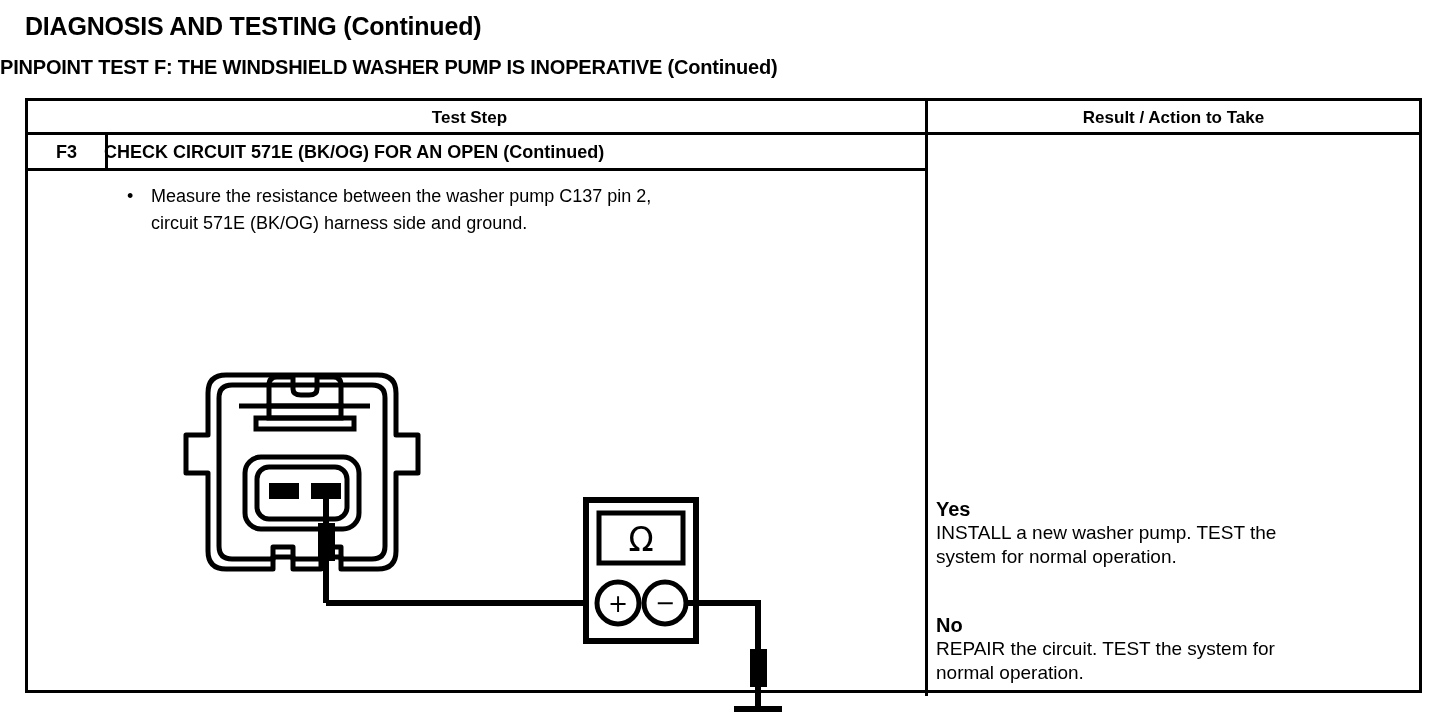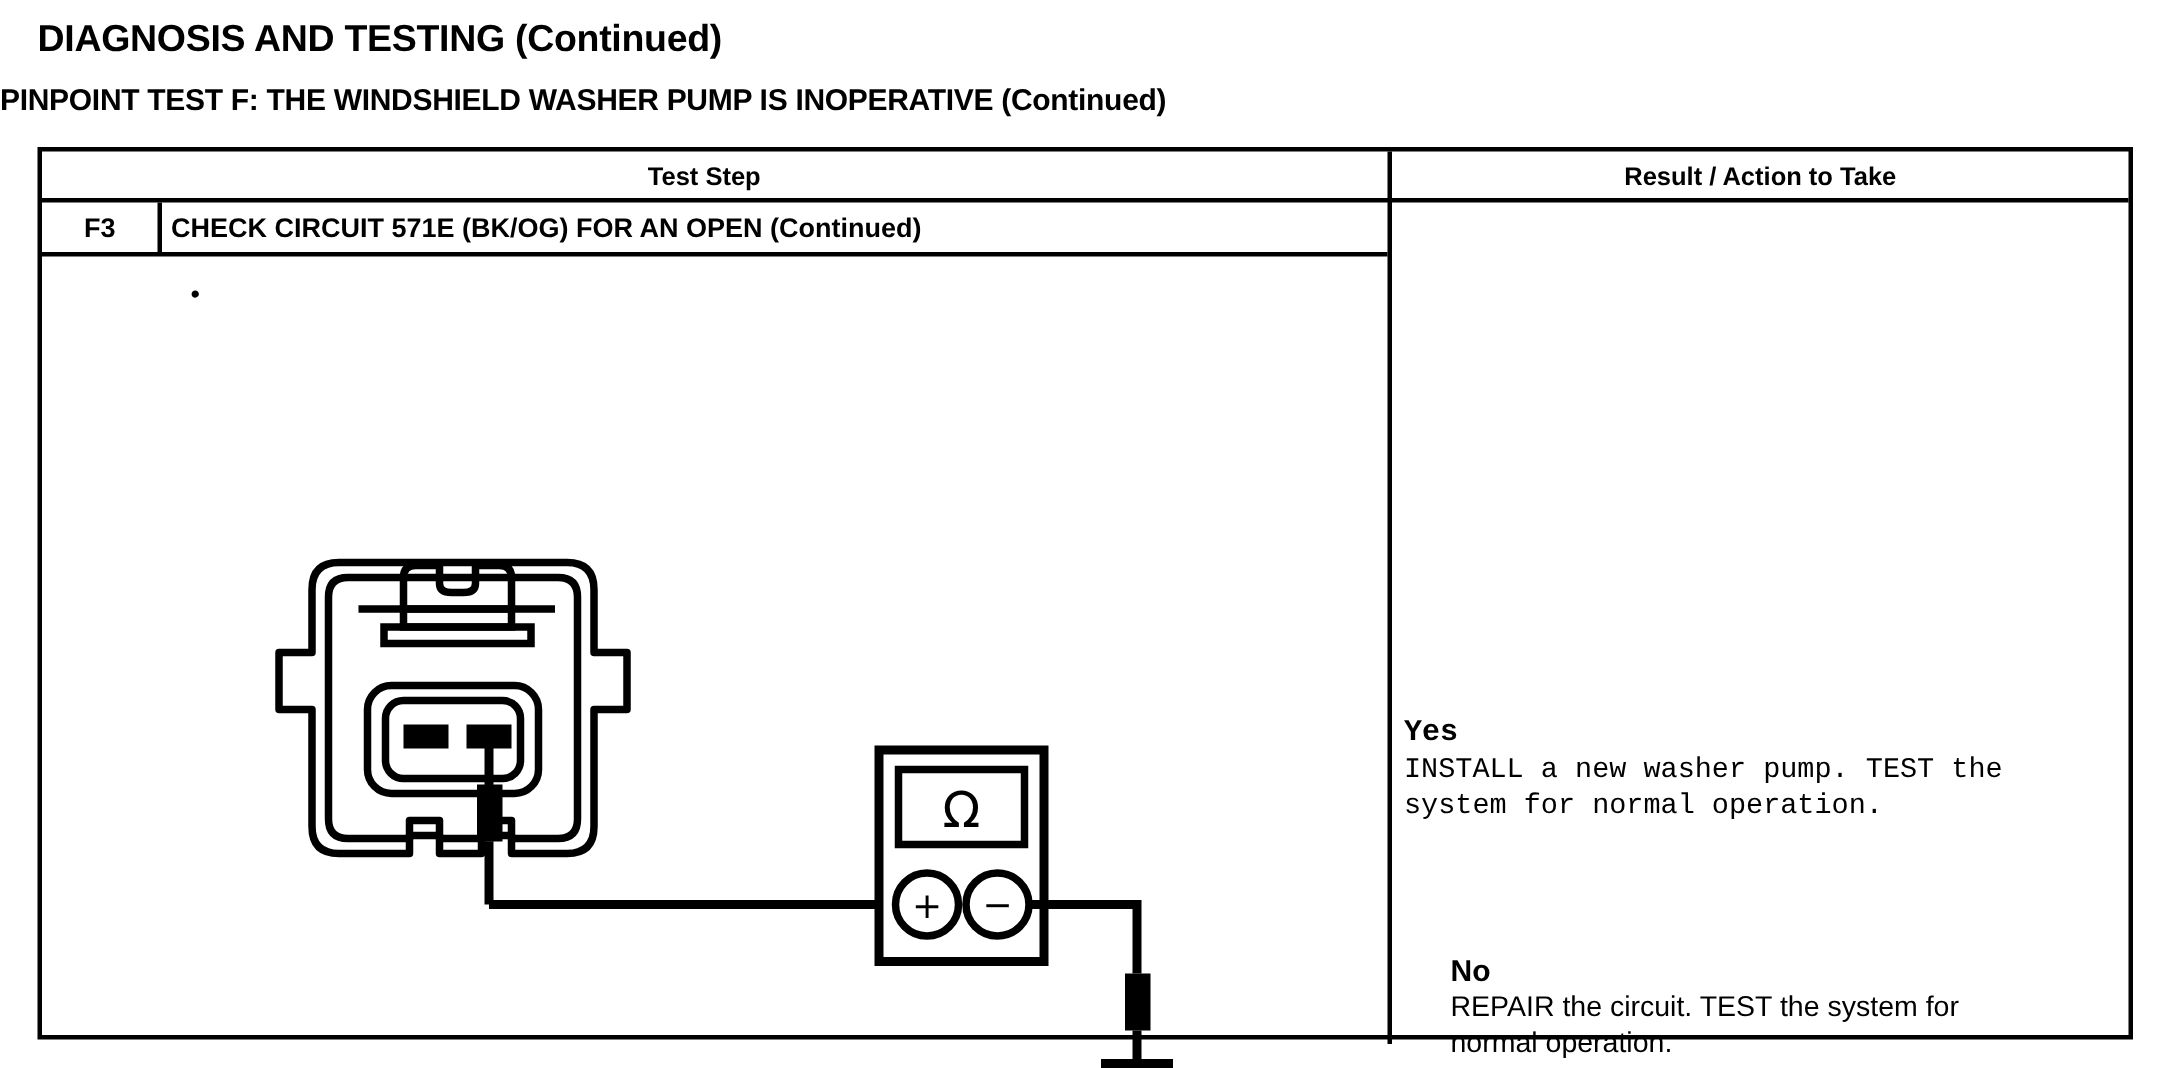--- a/index.html
+++ b/index.html
@@ -53,41 +53,41 @@
   }
   .step-id-divider{
     position:absolute;left:77px;top:34px;width:3px;height:33px;background:#000;
   }
   .step-id{
     position:absolute;left:0;top:36px;width:77px;height:31px;
     display:flex;align-items:center;justify-content:center;
     font-size:18px;font-weight:bold;
   }
   .step-title{
-    position:absolute;left:86px;top:36px;height:31px;
+    position:absolute;left:76px;top:36px;height:31px;
     display:flex;align-items:center;
     font-size:18px;font-weight:bold;white-space:nowrap;
   }
 
   
   .bullet-block{
     position:absolute;left:85px;top:82px;width:790px;
   }
   .bullet-row{display:flex;align-items:flex-start;}
   .bullet-dot{
     width:38px;flex:0 0 38px;font-size:18px;line-height:27px;
     text-align:left;padding-left:14px;box-sizing:border-box;
   }
   .bullet-text{font-size:18px;line-height:27px;}
   .bullet-text .l2{display:block;}
 
   
   .result-block{position:absolute;left:908px;width:480px;}
-  .result-yes{top:376px;font-family:Liberation Mono, monospace;}
-  .result-no{top:535px;margin-left:31px;}
+  .result-yes{top:396px;}
+  .result-no{top:512px;}
   .result-label{font-size:20px;font-weight:bold;line-height:24px;}
   .result-text{font-size:19px;line-height:24px;}
   .result-text .l2{display:block;}
 
   
   .diagram{
     position:absolute;left:25px;top:160px;width:897px;height:470px;
   }
   .diagram svg{display:block;}
 </style>
@@ -112,20 +112,24 @@
 
     <div class="step-row-rule"></div>
     <div class="step-id-divider"></div>
 
     <div class="step-id">F3</div>
     <div class="step-title">CHECK CIRCUIT 571E (BK/OG) FOR AN OPEN (Continued)</div>
 
     <div class="bullet-block">
       <div class="bullet-row">
         <div class="bullet-dot">•</div>
+        <div class="bullet-text">
+          <span>Measure the resistance between the washer pump C137 pin 2,</span>
+          <span class="l2">circuit 571E (BK/OG) harness side and ground.</span>
+        </div>
       </div>
     </div>
 
     <div class="diagram">
       <svg width="897" height="470" viewBox="0 0 897 470" xmlns="http://www.w3.org/2000/svg">
 
         <g fill="none" stroke="#000000" stroke-width="5" stroke-linejoin="round" stroke-linecap="square">
 
           <path d="M133 191
                    L133 174 L155 174 L155 132

